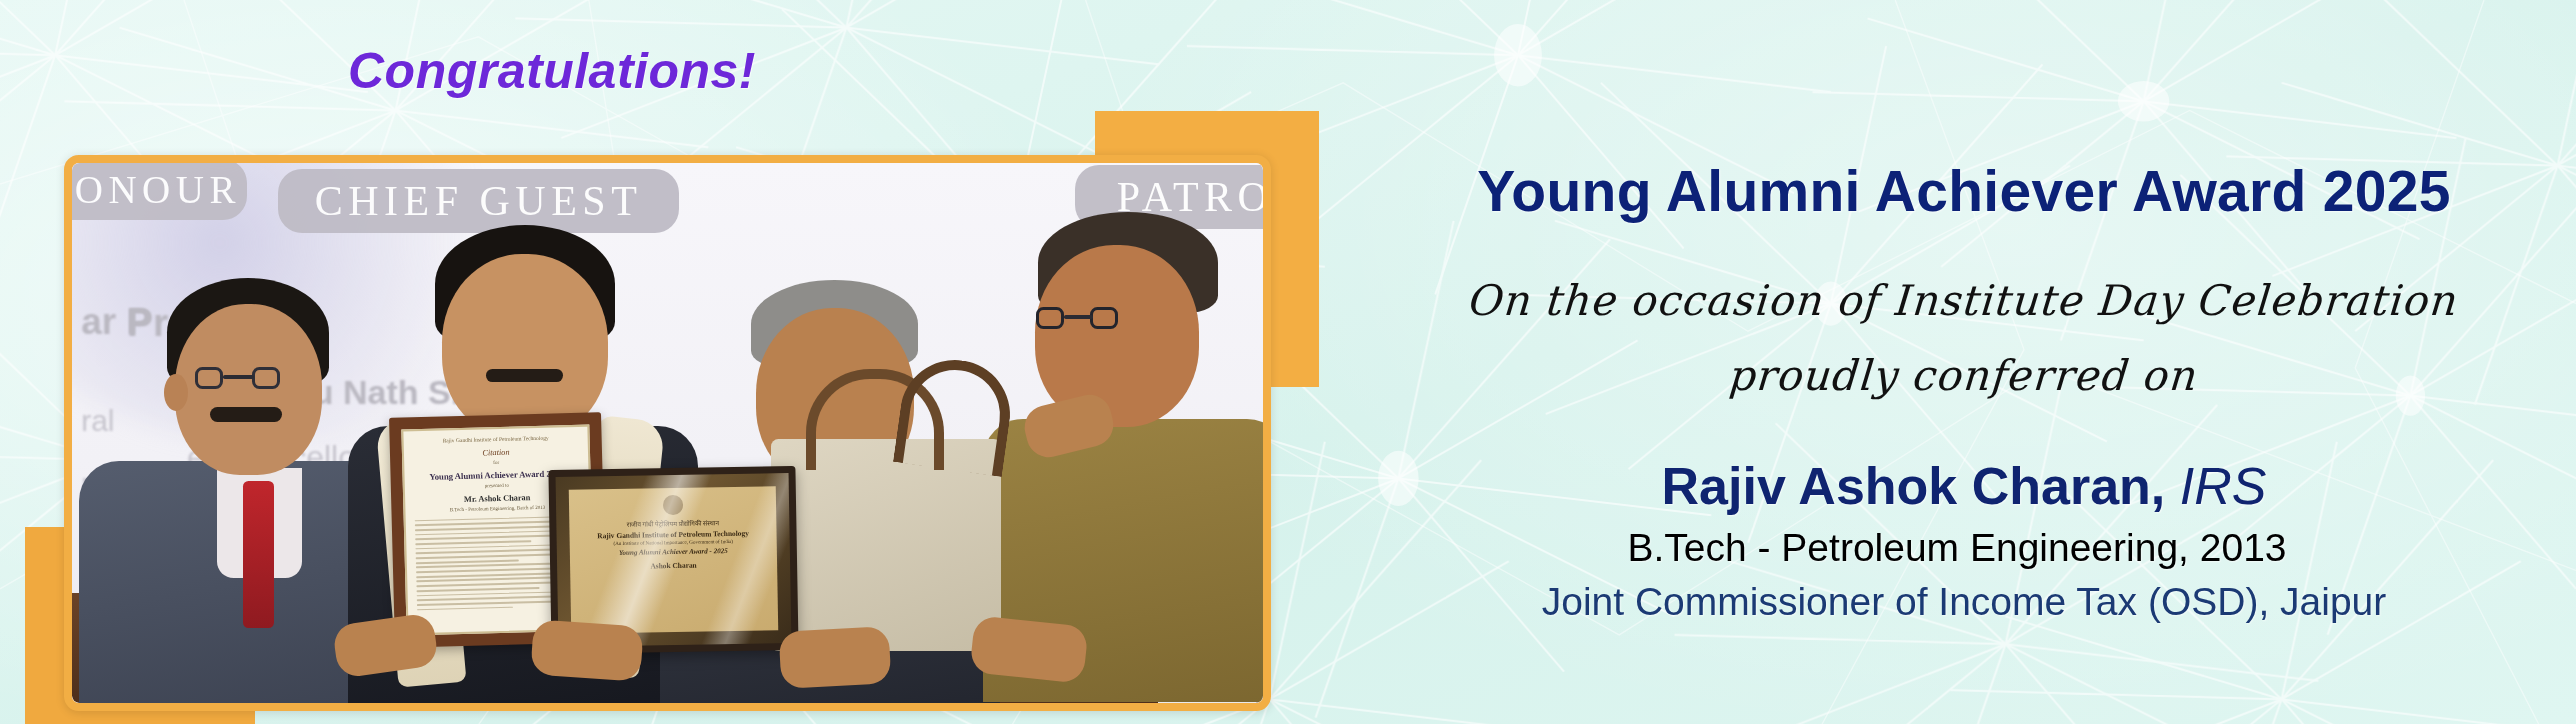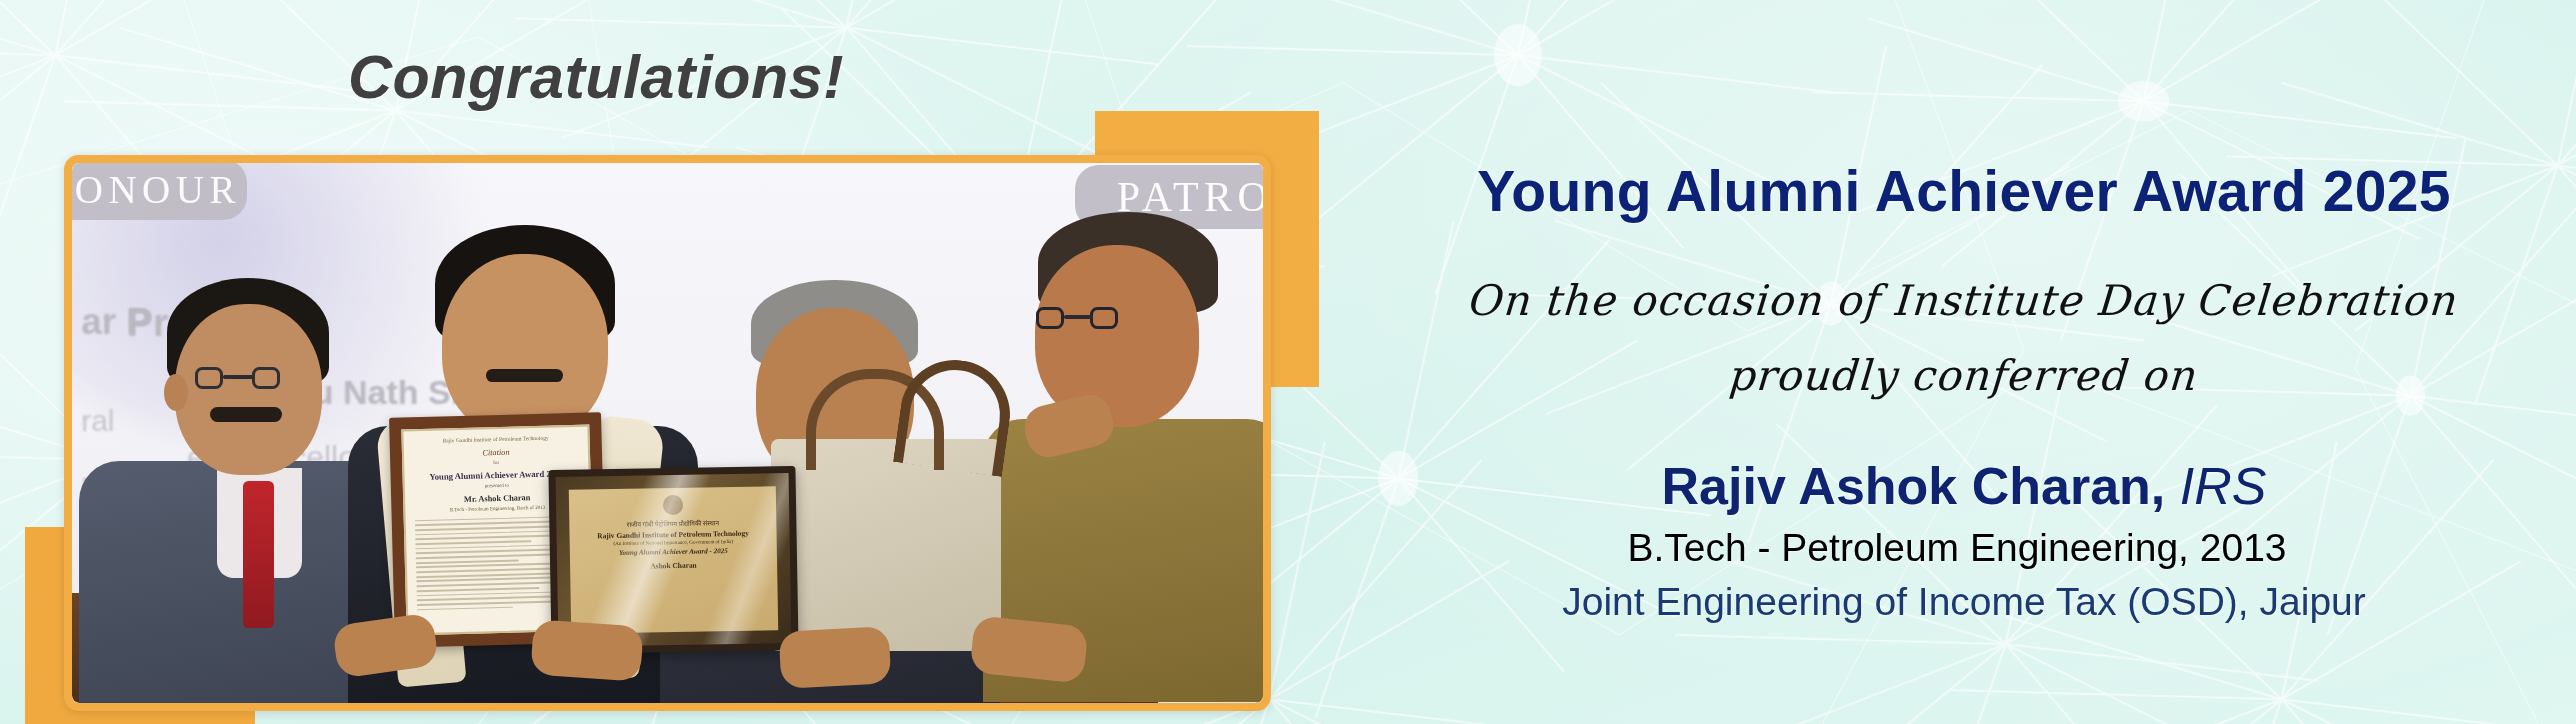--- a/index.html
+++ b/index.html
@@ -212,22 +212,22 @@
     border-radius:55px 55px 0 0; background:transparent;
     transform:rotate(8deg);
   }
 
   
   .hand{ position:absolute; background:#b9824f; border-radius:22px; }
 
   
   .congrats{
     position:absolute; left:348px; top:42px;
-    font-size:61px; font-weight:bold; font-style:italic;
-    color:#404040; letter-spacing:0.5px;
+    font-size:50px; font-weight:bold; font-style:italic;
+    color:#6d28d9; letter-spacing:0.5px;
     text-shadow:0.9px 0.9px 0 rgba(255,255,255,.6);
   }
 
   
   .right-col{
     position:absolute; left:1352px; top:0; width:1224px; height:725px;
     text-align:center;
   }
   .award-title{
     position:absolute; left:0; right:0; top:158px;
@@ -333,20 +333,21 @@
 
   <div class="congrats">Congratulations!</div>
 
   <div class="photo-card">
     <div class="photo">
 
       <div class="screen"></div>
       <div class="screen-glow"></div>
 
       <div class="pill honour">HONOUR</div>
+      <div class="pill chief">CHIEF GUEST</div>
       <div class="pill patron">PATRON</div>
 
       <div class="bk-txt bk-l1">ar P</div>
       <div class="bk-sub bk-l2">ral</div>
       <div class="bk-sub bk-l3">nce</div>
 
       <div class="bk-txt bk-c1">Prof.</div>
       <div class="bk-txt bk-c2">Bhrigu Nath Singh</div>
       <div class="bk-sub bk-c3">e Chancellor</div>
       <div class="bk-sub bk-c4">National Aviation</div>
@@ -474,17 +475,17 @@
 
   <div class="right-col">
     <div class="award-title">Young Alumni Achiever Award 2025</div>
     <div class="script script-1">On the occasion of Institute Day Celebration</div>
     <div class="script script-2">proudly conferred on</div>
     <div class="honoree">
       <span>Rajiv Ashok Charan,</span>
       <span class="irs">IRS</span>
     </div>
     <div class="degree">B.Tech - Petroleum Engineering, 2013</div>
-    <div class="position">Joint Engineering of Income Tax (OSD), Jaipur</div>
+    <div class="position">Joint Commissioner of Income Tax (OSD), Jaipur</div>
   </div>
 
 </div>
 
 
 </body></html>

